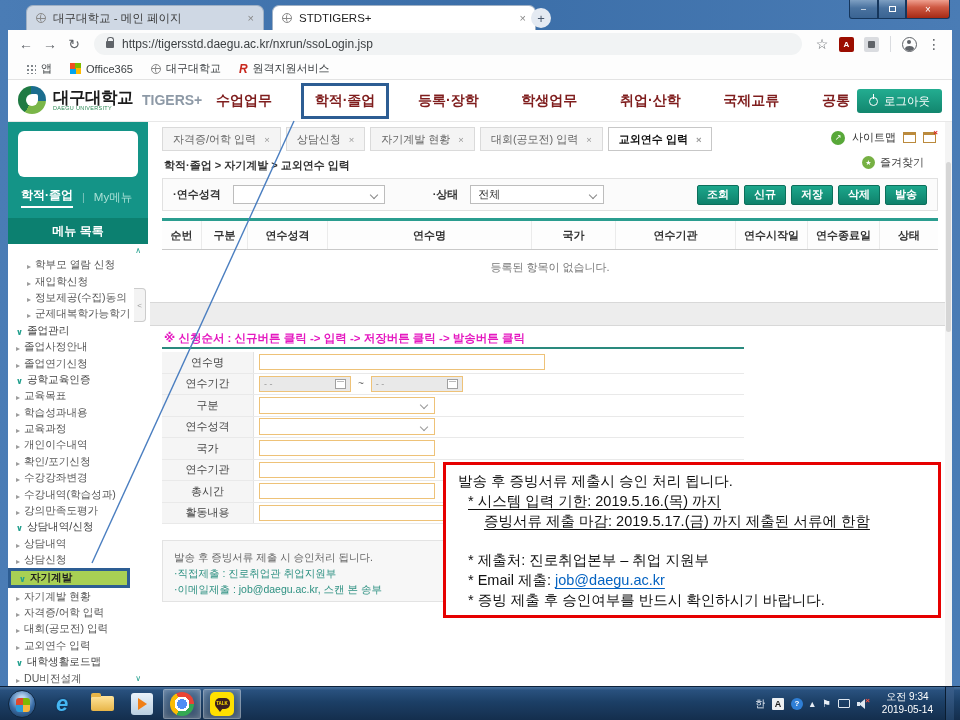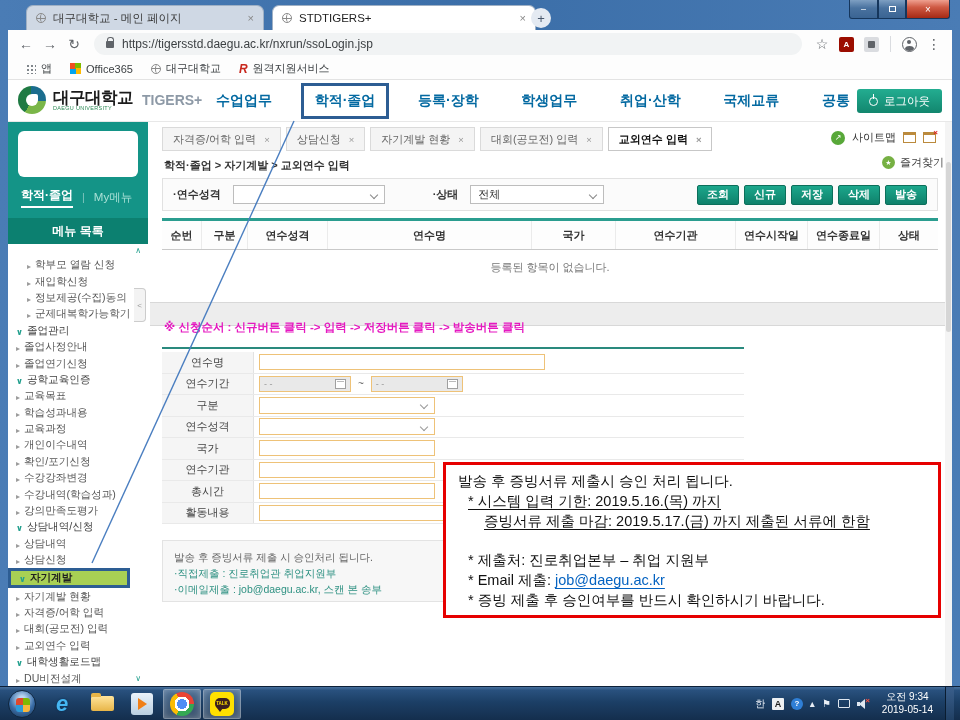--- a/index.html
+++ b/index.html
@@ -52,21 +52,21 @@
 
   
   .appheader{position:absolute;left:8px;right:8px;top:80px;height:42px;background:#fff;border-bottom:1px solid #e8e8e8}
   .logo{position:absolute;left:10px;top:6px;display:flex;align-items:center;gap:7px}
   .emblem{width:28px;height:28px;border-radius:50%;background:conic-gradient(from 210deg,#1f7a43 0 40%,#1b6d8e 0 68%,#7ab648 0);position:relative}
   .emblem::after{content:"";position:absolute;left:8px;top:8px;width:12px;height:12px;background:#fff;border-radius:50% 2px 50% 50%}
   .logo-univ{font-size:16.5px;font-weight:bold;color:#1b1b1b;letter-spacing:-0.5px;line-height:16px}
   .logo-en{font-size:5.5px;color:#2e8b57;letter-spacing:.3px}
   .logo-brand{font-size:14px;color:#8d99a6;font-weight:bold;margin-left:2px}
   .gnav{position:absolute;left:208px;top:0;width:634px;height:42px;display:flex;align-items:center;justify-content:space-between}
-  .gnav-item{font-size:14px;font-weight:bold;color:#0369a1;position:relative;white-space:nowrap}
+  .gnav-item{font-size:14px;font-weight:bold;color:#7f1d1d;position:relative;white-space:nowrap}
   .gnav-item.boxed::after{content:"";position:absolute;top:-9px;bottom:-9px;left:-14px;right:-14px;border:3px solid #2d5d93}
   .logout{position:absolute;right:10px;top:9px;height:24px;background:linear-gradient(#23ad91,#12866e);color:#fff;
     font-size:11.5px;display:flex;align-items:center;gap:6px;padding:0 12px;border-radius:3px}
   .pwr{width:9px;height:9px;border:1.4px solid #fff;border-radius:50%;position:relative}
   .pwr::after{content:"";position:absolute;left:2.5px;top:-3.5px;height:4.5px;width:1.5px;background:#fff}
 
   
   .sidebar{position:absolute;left:8px;top:122px;width:140px;bottom:34px;background:#149487}
   .profile{position:absolute;left:10px;top:9px;width:120px;height:46px;background:#fff;border-radius:6px}
   .sbtabs{position:absolute;left:0;top:62px;width:140px;height:26px;display:flex;align-items:center;padding:0 13px;gap:9px}
@@ -94,42 +94,42 @@
   .wtabs{position:absolute;left:14px;top:5px;height:24px;display:flex;gap:5px}
   .wtab{display:flex;align-items:center;gap:8px;padding:0 10px;background:#f4f4f4;border:1px solid #dadada;font-size:11px;color:#666;white-space:nowrap}
   .wtab.active{background:#fff;border-color:#c7c7c7;font-weight:bold;color:#111}
   .wtab-x{color:#999;font-size:9.5px}
   .smcluster{position:absolute;right:16px;top:8px;display:flex;align-items:center;gap:7px;font-size:11px;color:#333}
   .sm-ic{width:14px;height:14px;border-radius:50%;background:#58a839;color:#fff;font-size:8px;display:flex;align-items:center;justify-content:center}
   .win-ic{width:13px;height:11px;border:1px solid #bb8a3c;border-top:3.5px solid #bb8a3c;background:#fff}
   .win-ic.x{position:relative}
   .win-ic.x::after{content:"×";position:absolute;right:-3px;top:-7px;color:#d22;font-size:8px;font-weight:bold}
   .breadcrumb{position:absolute;left:16px;top:36px;font-size:11px;font-weight:bold;color:#333}
-  .favorites{position:absolute;right:8px;top:33px;display:flex;align-items:center;gap:5px;font-size:11px;color:#444}
+  .favorites{position:absolute;right:28px;top:33px;display:flex;align-items:center;gap:5px;font-size:11px;color:#444}
   .fav-ic{width:13px;height:13px;border-radius:50%;background:#76b043;color:#fff;font-size:7px;display:flex;align-items:center;justify-content:center}
   .searchpanel{position:absolute;left:14px;right:14px;top:56px;height:33px;background:#fbfbfb;border:1px solid #e1e1e1;
     display:flex;align-items:center;padding:0 10px}
   .flabel1{font-size:11px;font-weight:bold;color:#333;white-space:nowrap}
   .sel{height:19px;background:#fff;border:1px solid #bdbdbd;position:relative;display:flex;align-items:center;padding:0 7px;font-size:11px;color:#333}
   .sel::after{content:"";position:absolute;right:7px;top:6px;width:5px;height:5px;border-right:1.5px solid #888;border-bottom:1.5px solid #888;transform:rotate(45deg)}
   .sel1{width:152px;margin-left:12px}
   .sel2{width:134px;margin-left:12px}
   .gap2{margin-left:48px}
   .actions{margin-left:auto;display:flex;gap:5px}
   .abtn{min-width:42px;height:20px;background:linear-gradient(#1ca78c,#0f816b);border:1px solid #0c6f5b;border-radius:2px;
     color:#fff;font-size:11px;font-weight:bold;display:flex;align-items:center;justify-content:center;padding:0 7px}
   .grid{position:absolute;left:14px;right:14px;top:96px;border-top:3px solid #2a9d8f}
   .ghead{display:flex;height:29px;background:#fdfdfd;border-bottom:1px solid #c9c9c9}
   .gh{display:flex;align-items:center;justify-content:center;font-size:11px;font-weight:bold;color:#333;border-right:1px solid #ebebeb;white-space:nowrap}
   .gh:nth-child(1){width:40px}.gh:nth-child(2){width:46px}.gh:nth-child(3){width:80px}.gh:nth-child(4){width:204px}
   .gh:nth-child(5){width:84px}.gh:nth-child(6){width:120px}.gh:nth-child(7){width:72px}.gh:nth-child(8){width:72px}
   .gh:nth-child(9){flex:1;border-right:none}
   .empty{position:absolute;left:14px;right:14px;top:138px;text-align:center;font-size:11px;color:#777}
   .band{position:absolute;left:2px;right:2px;top:180px;height:24px;background:#ededed;border-top:1px solid #d8d8d8;border-bottom:1px solid #d8d8d8}
-  .ordernote{position:absolute;left:16px;top:198px;font-size:11.5px;font-weight:bold;color:#e518c0}
+  .ordernote{position:absolute;left:16px;top:209px;font-size:11.5px;font-weight:bold;color:#e518c0}
   .tealrule{position:absolute;left:14px;top:225px;width:582px;height:2px;background:#2a8a7e}
   .form{position:absolute;left:14px;top:230px;width:582px}
   .frow{display:flex;height:21.5px;border-bottom:1px solid #e9e9e9}
   .flab{width:92px;background:#f5f5f5;border-right:1px solid #e2e2e2;display:flex;align-items:center;justify-content:center;font-size:11px;color:#444}
   .fval{flex:1;display:flex;align-items:center;padding-left:5px}
   .tinput{height:16px;border:1px solid #eec278;background:#fff}
   .w-wide{width:286px}.w-std{width:176px}
   .dinput{width:92px;height:16px;border:1px solid #eec278;background:#e9e9e9;display:flex;align-items:center;
     justify-content:space-between;padding:0 4px;font-size:9px;color:#999}
   .cal{width:11px;height:10px;border:1px solid #a0a0a0;background:#fff;position:relative}

